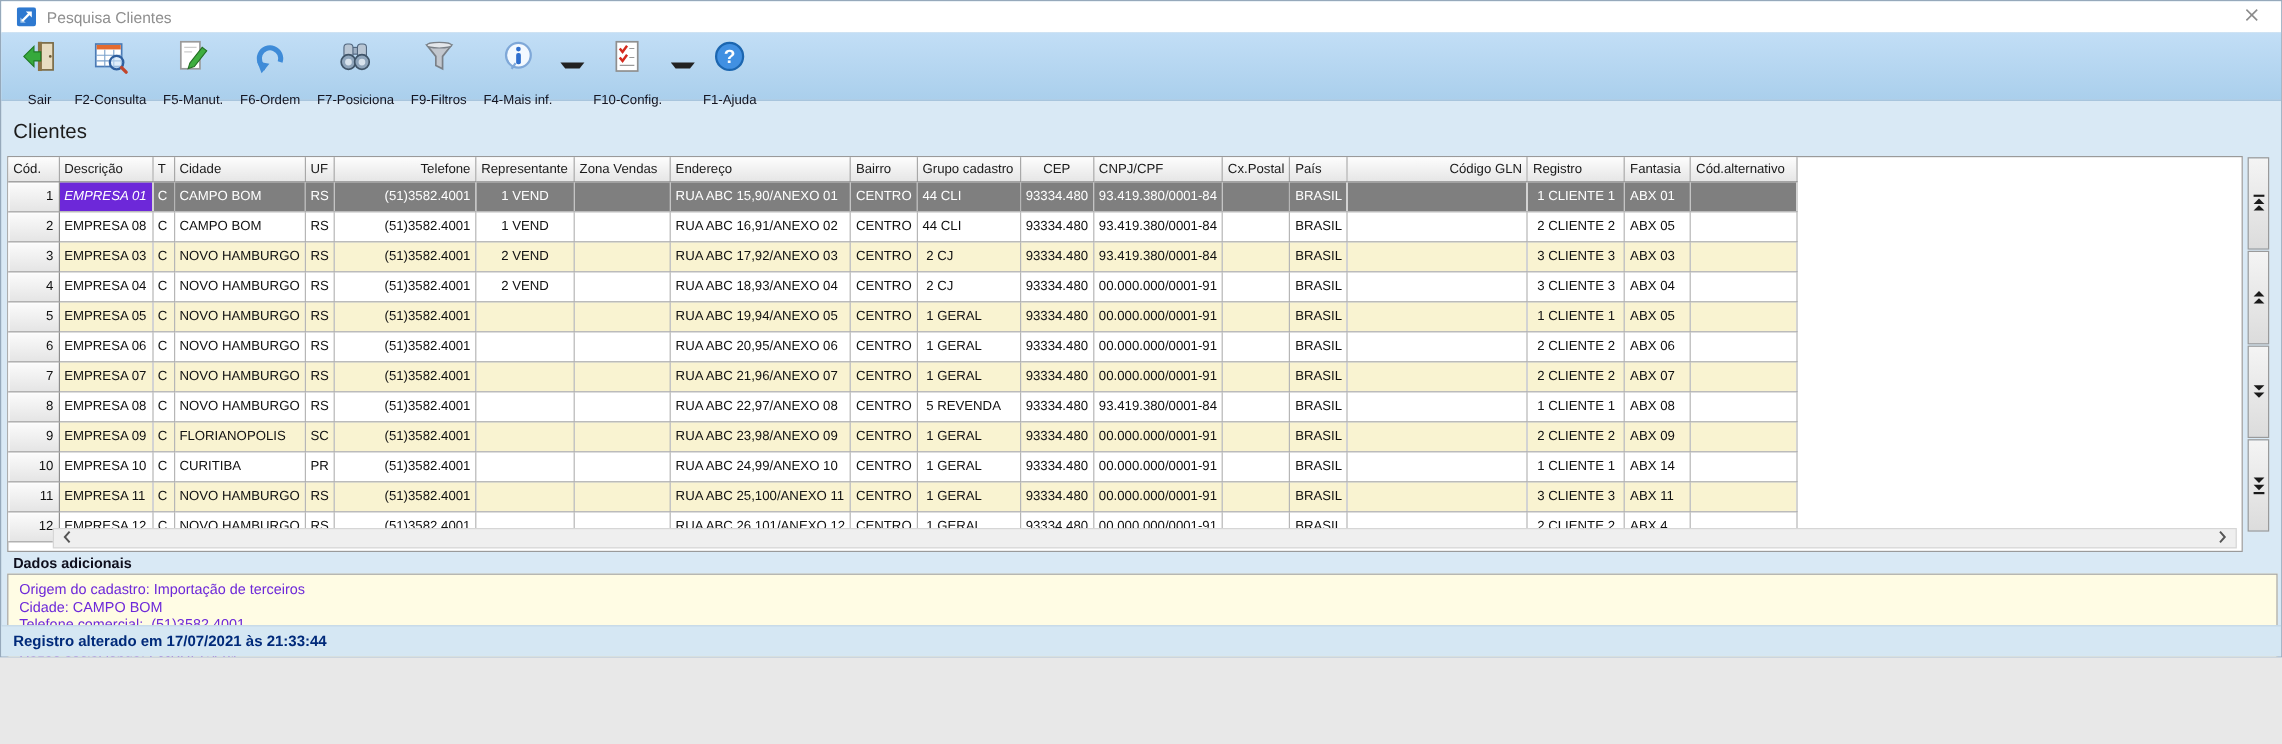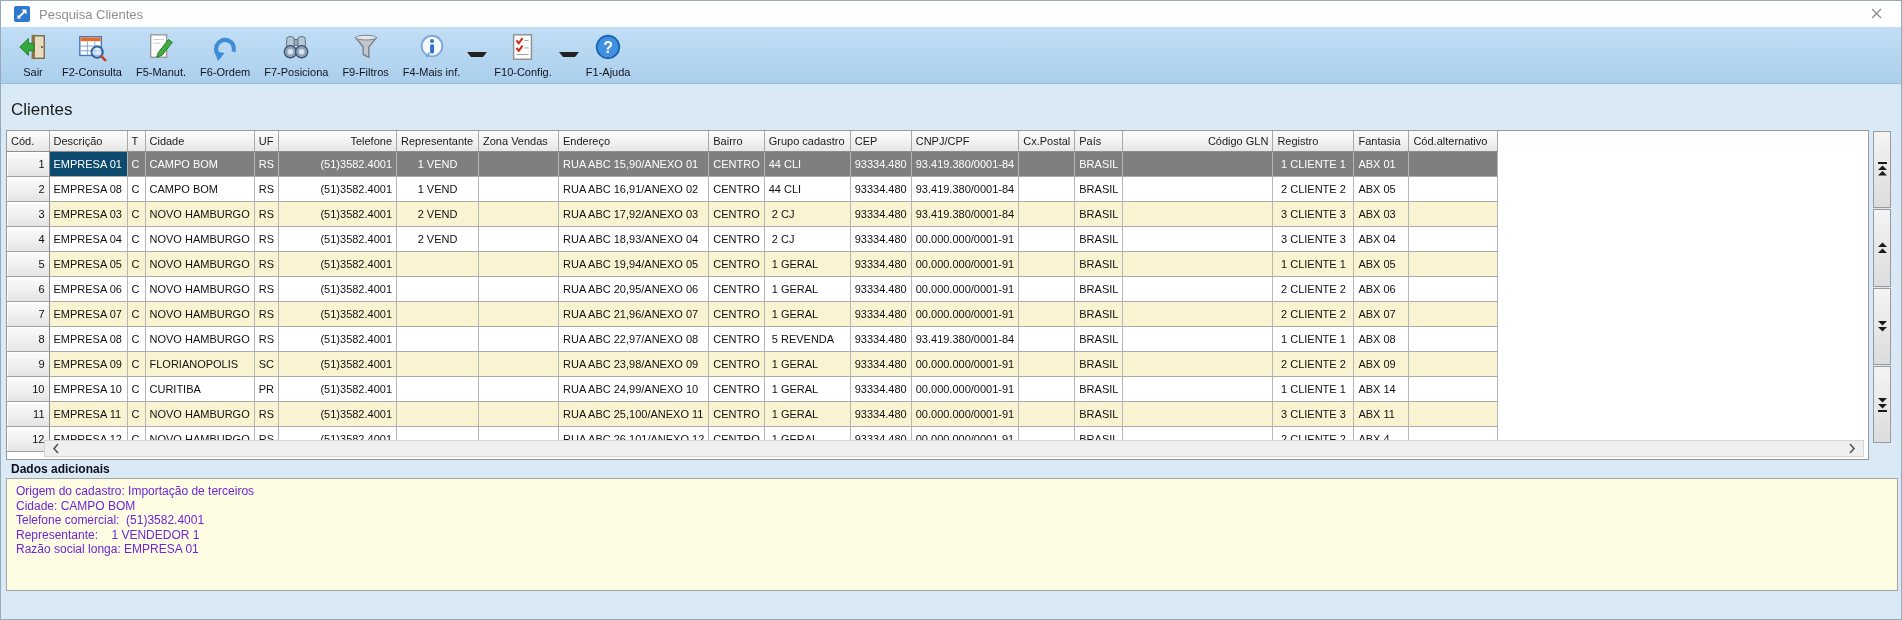--- a/index.html
+++ b/index.html
@@ -1,41 +1,41 @@
 <!DOCTYPE html>
 <html><head>
 <meta charset="utf-8">
 <style>
   html,body{margin:0;padding:0;background:#e8e8e8;font-family:"Liberation Sans",sans-serif;}
-  .window{position:relative;width:1902px;height:620px;background:#d9e9f5;border:1px solid #96a9bb;box-sizing:border-box;overflow:hidden;}
+  .window{position:relative;width:1902px;height:548px;background:#d9e9f5;border:1px solid #96a9bb;box-sizing:border-box;overflow:hidden;}
   
   .titlebar{position:absolute;top:0;left:0;right:0;height:26px;background:#ffffff;border-bottom:1px solid #cfdce6;}
   .app-icon{position:absolute;left:13px;top:5px;width:16px;height:16px;}
   .win-title{position:absolute;left:38px;top:6px;font-size:13px;color:#8f8f8f;white-space:nowrap;}
   .close-btn{position:absolute;right:10px;top:4px;width:30px;height:18px;display:flex;align-items:center;justify-content:center;cursor:default;}
   
   .toolbar{position:absolute;top:26px;left:0;right:0;height:57px;background:linear-gradient(#c2def6,#aacfec);border-bottom:1px solid #9cbcd8;display:flex;align-items:flex-start;padding:3px 0 0 10px;box-sizing:border-box;}
   .tb-btn{display:flex;flex-direction:column;align-items:center;padding:2px 7px;border-radius:2px;}
   .tb-icon{width:30px;height:30px;display:block;}
   .tb-icon svg{width:30px;height:30px;display:block;}
-  .tb-label{font-size:11px;color:#141420;margin-top:4px;white-space:nowrap;}
+  .tb-label{font-size:11px;color:#141420;margin-top:16px;white-space:nowrap;}
   .tb-caret{width:12px;height:0;margin-top:22px;border-left:4px solid transparent;border-right:4px solid transparent;border-top:5px solid #222;}
   
   .heading{position:absolute;left:10px;top:99px;font-size:17px;color:#1c1c1c;}
   .ordem-btn{position:absolute;left:1643px;top:100px;width:247px;height:23px;background:linear-gradient(#f7f7f7,#e2e2e2);border:1px solid #9aa0a6;box-sizing:border-box;display:flex;align-items:center;justify-content:center;gap:9px;font-size:12px;color:#1c1c1c;}
   .ordem-caret{width:0;height:0;border-left:4px solid transparent;border-right:4px solid transparent;border-top:5px solid #333;}
   
   .grid-box{position:absolute;left:5px;top:129px;width:1863px;height:330px;background:#ffffff;border:1px solid #9a9a9a;box-sizing:border-box;}
   table{border-collapse:collapse;table-layout:fixed;font-size:11px;}
   th{height:20px;background:linear-gradient(#fdfdfd,#e6e6e6);border-right:1px solid #a8a8a8;border-bottom:1px solid #8d8d8d;font-weight:normal;padding:0 4px;text-align:left;white-space:pre;overflow:hidden;color:#1a1a1a;}
   td{height:24px;border-right:1px solid #b6b6b6;border-bottom:1px solid #ababab;padding:0 4px;white-space:pre;overflow:hidden;color:#101010;background:#fff;}
   td.fixed{background:linear-gradient(#fbfbfb,#e4e4e4);border-right:1px solid #8d8d8d;border-bottom:1px solid #9f9f9f;text-align:right;box-shadow:inset 1px 1px 0 #ffffff;}
   tr.alt td:not(.fixed){background:#f9f3d1;}
   tr.selected td:not(.fixed){background:#7f7f7f;color:#ffffff;}
-  tr.selected td.focused{background:#0c4a6e;color:#ffffff;}
+  tr.selected td.focused{background:#6d28d9;color:#ffffff;font-style:italic;}
   
   .hscroll{position:absolute;left:37px;right:4px;bottom:2px;height:17px;background:#efefef;border:1px solid #d6d6d6;box-sizing:border-box;display:flex;align-items:center;justify-content:space-between;padding:0 7px;}
   
   .navstrip{position:absolute;left:1872px;top:130px;width:18px;height:312px;display:flex;flex-direction:column;gap:1px;}
   .nav-btn{flex:1;background:linear-gradient(#f4f4f4,#dcdcdc);border:1px solid #9a9a9a;box-sizing:border-box;display:flex;align-items:center;justify-content:center;}
   .nav-ic svg{display:block;fill:#1a1a1a;}
   
   .dados-label{position:absolute;left:10px;top:461px;font-size:12px;font-weight:bold;color:#0e0e1c;}
   .memo{position:absolute;left:5px;top:477px;width:1892px;height:113px;background:#fffce4;border:1px solid #a5a5a5;box-sizing:border-box;padding:5px 0 0 9px;overflow:hidden;}
   .memo pre{margin:0;font-family:Liberation Sans, sans-serif;font-size:12px;line-height:14.5px;color:#6d28d9;}
@@ -207,21 +207,21 @@
             <th>Descrição</th>
             <th>T</th>
             <th>Cidade</th>
             <th>UF</th>
             <th style="text-align: right;">Telefone</th>
             <th>Representante</th>
             <th>Zona Vendas</th>
             <th>Endereço</th>
             <th>Bairro</th>
             <th>Grupo cadastro</th>
-            <th style="text-align: left;">CEP</th>
+            <th style="text-align: center;">CEP</th>
             <th>CNPJ/CPF</th>
             <th style="text-align: right;">Cx.Postal</th>
             <th>País</th>
             <th style="text-align: right;">Código GLN</th>
             <th>Registro</th>
             <th>Fantasia</th>
             <th>Cód.alternativo</th>
           </tr>
         </thead>
         <tbody>
@@ -533,14 +533,17 @@
   <div class="dados-label">Dados adicionais</div>
 
   <div class="memo">
     <pre id="memo-pre">Origem do cadastro: Importação de terceiros
 Cidade: CAMPO BOM
 Telefone comercial:  (51)3582.4001
 Representante:    1 VENDEDOR 1
 Razão social longa: EMPRESA 01</pre>
   </div>
 
+  <div class="statusbar">
+    <span class="status-text">Registro alterado em 17/07/2021 às 21:33:44</span>
+  </div>
 
 </div>
 
 </body></html>

